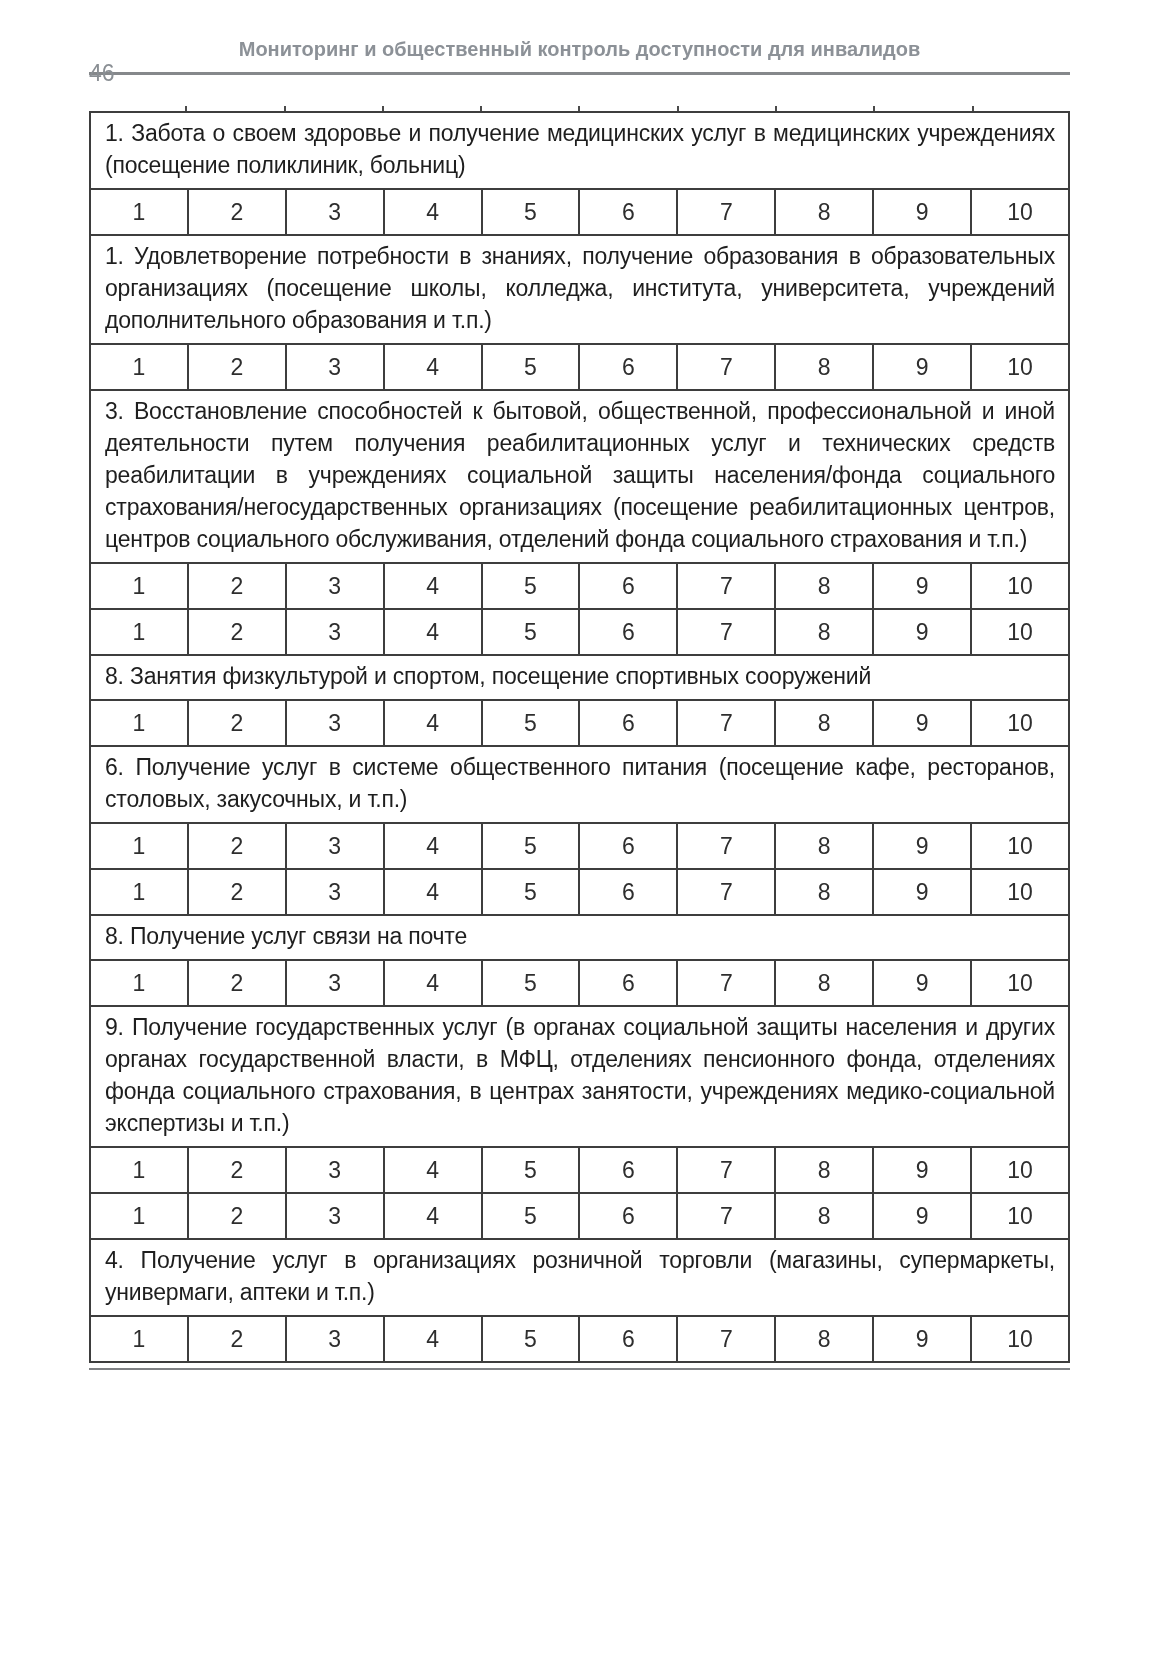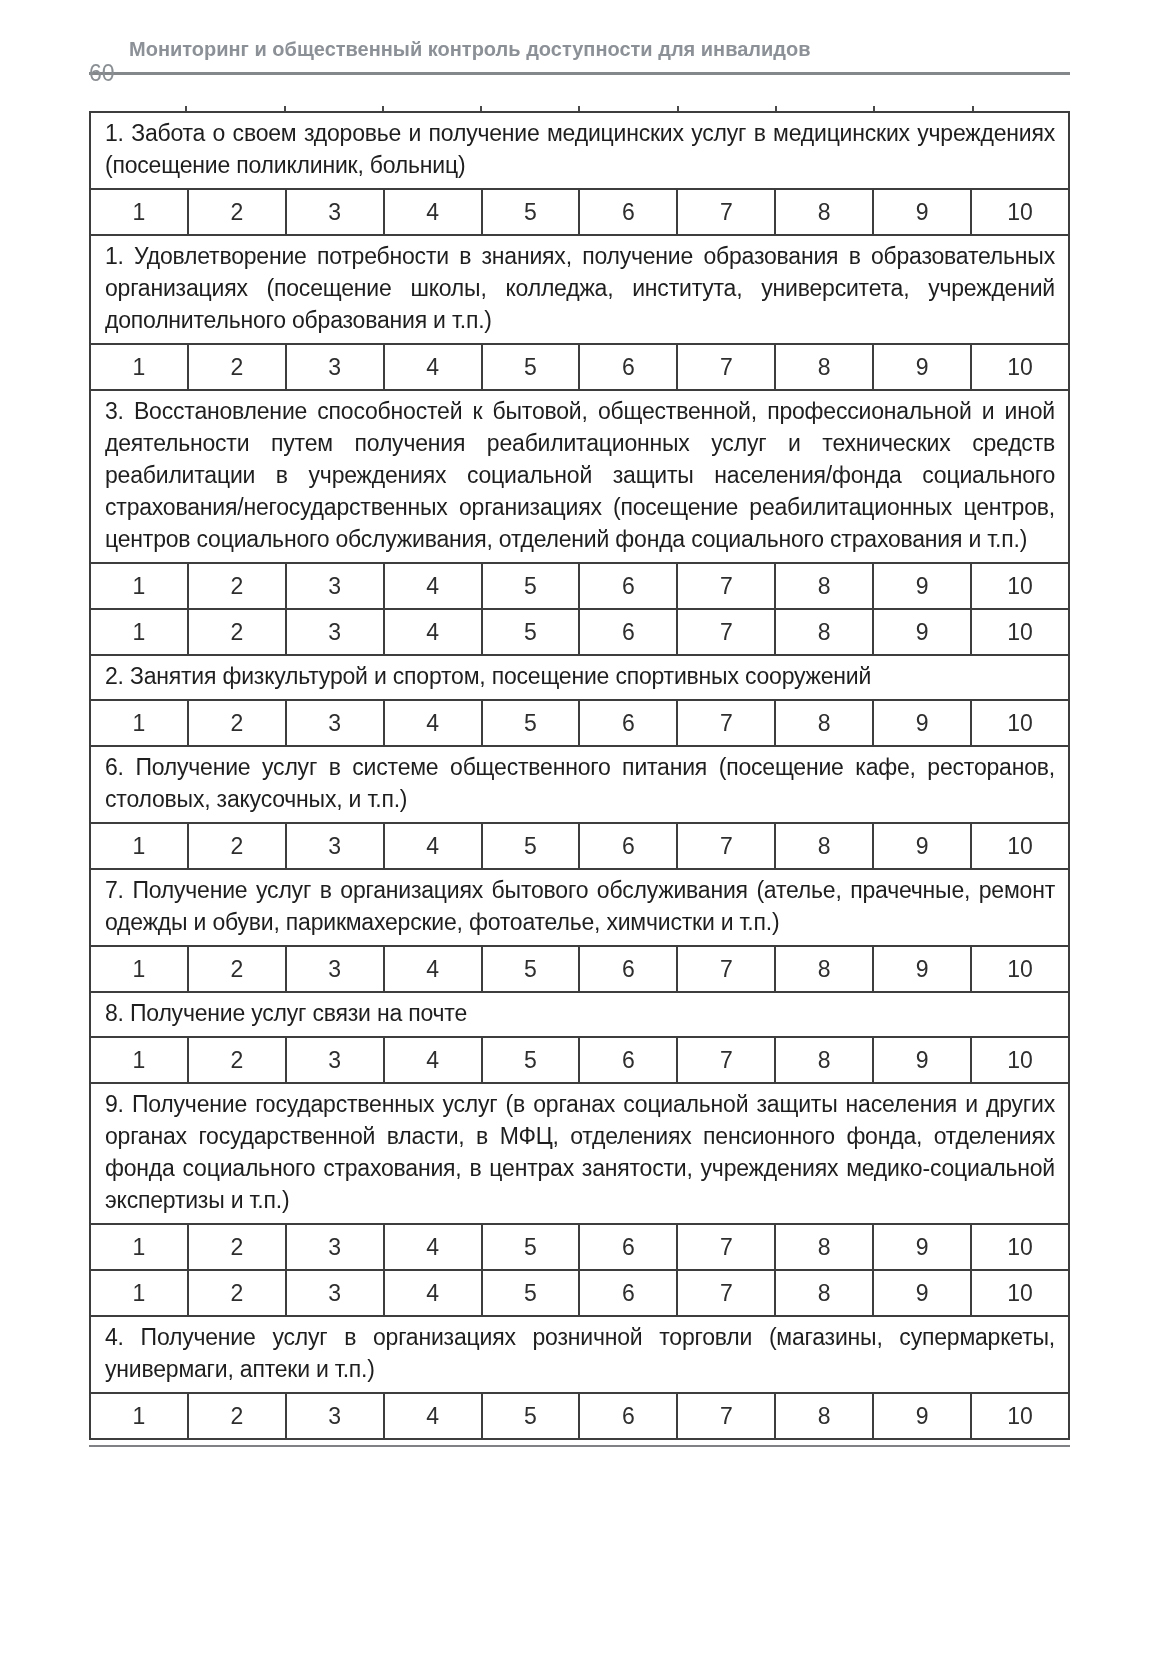--- a/index.html
+++ b/index.html
@@ -25,21 +25,21 @@
   }
   .pagenum {
     position: absolute;
     left: 0;
     top: 24px;
     font-size: 23px;
     font-weight: 400;
     color: #8a8f94;
   }
   .runhead {
-    text-align: left;
+    text-align: center;
     color: #8c9197;
     font-weight: 600;
     font-size: 20px;
     line-height: 27px;
     padding: 0 40px;
   }
   .rule {
     margin-top: 9px;
     height: 3px;
     background: #85888b;
@@ -89,21 +89,21 @@
     height: 2px;
     background: #7f8184;
   }
 </style>
 </head>
 <body>
 
 <div class="page">
 
   <div class="header">
-    <div class="pagenum">60</div>
+    <div class="pagenum">46</div>
     <div class="runhead">
       <div>Мониторинг и общественный контроль доступности для инвалидов</div>
     </div>
     <div class="rule"></div>
   </div>
 
   <div class="table-wrap">
     <div class="cont-ticks">
         <div class="tick-cell"></div>
         <div class="tick-cell"></div>
@@ -169,21 +169,21 @@
             <td class="n">3</td>
             <td class="n">4</td>
             <td class="n">5</td>
             <td class="n">6</td>
             <td class="n">7</td>
             <td class="n">8</td>
             <td class="n">9</td>
             <td class="n">10</td>
           </tr>
           <tr>
-            <td class="q" colspan="10">2. Занятия физкультурой и спортом, посещение спортивных сооружений</td>
+            <td class="q" colspan="10">8. Занятия физкультурой и спортом, посещение спортивных сооружений</td>
           </tr>
           <tr>
             <td class="n">1</td>
             <td class="n">2</td>
             <td class="n">3</td>
             <td class="n">4</td>
             <td class="n">5</td>
             <td class="n">6</td>
             <td class="n">7</td>
             <td class="n">8</td>
@@ -197,23 +197,20 @@
             <td class="n">1</td>
             <td class="n">2</td>
             <td class="n">3</td>
             <td class="n">4</td>
             <td class="n">5</td>
             <td class="n">6</td>
             <td class="n">7</td>
             <td class="n">8</td>
             <td class="n">9</td>
             <td class="n">10</td>
-          </tr>
-          <tr>
-            <td class="q" colspan="10">7. Получение услуг в организациях бытового обслуживания (ателье, прачечные, ремонт одежды и обуви, парикмахерские, фотоателье, химчистки и т.п.)</td>
           </tr>
           <tr>
             <td class="n">1</td>
             <td class="n">2</td>
             <td class="n">3</td>
             <td class="n">4</td>
             <td class="n">5</td>
             <td class="n">6</td>
             <td class="n">7</td>
             <td class="n">8</td>

